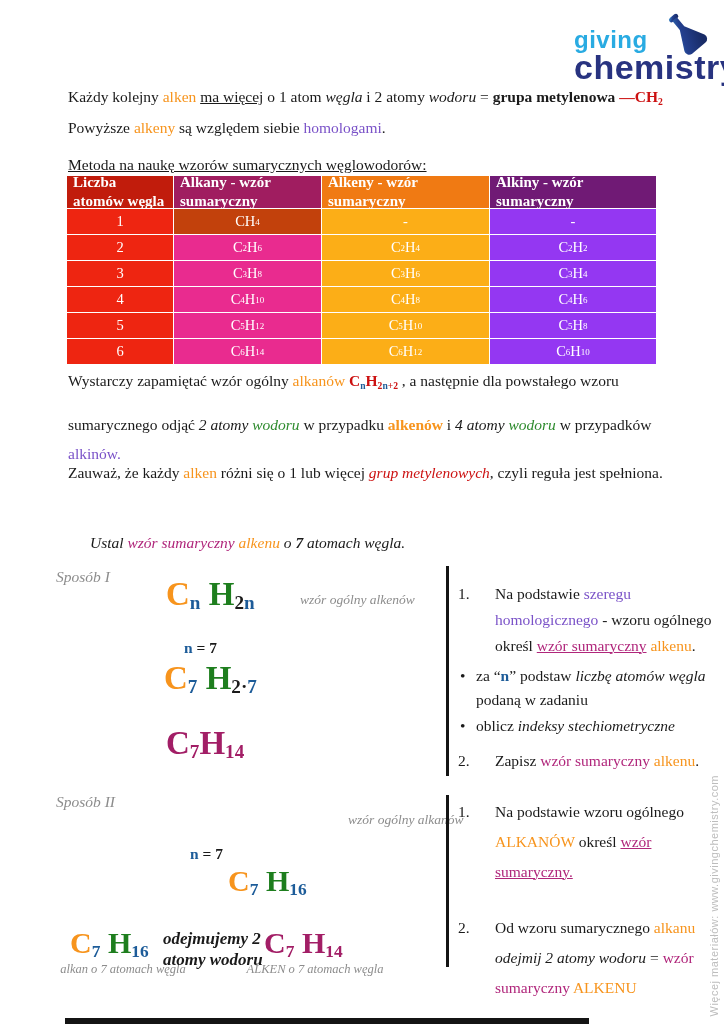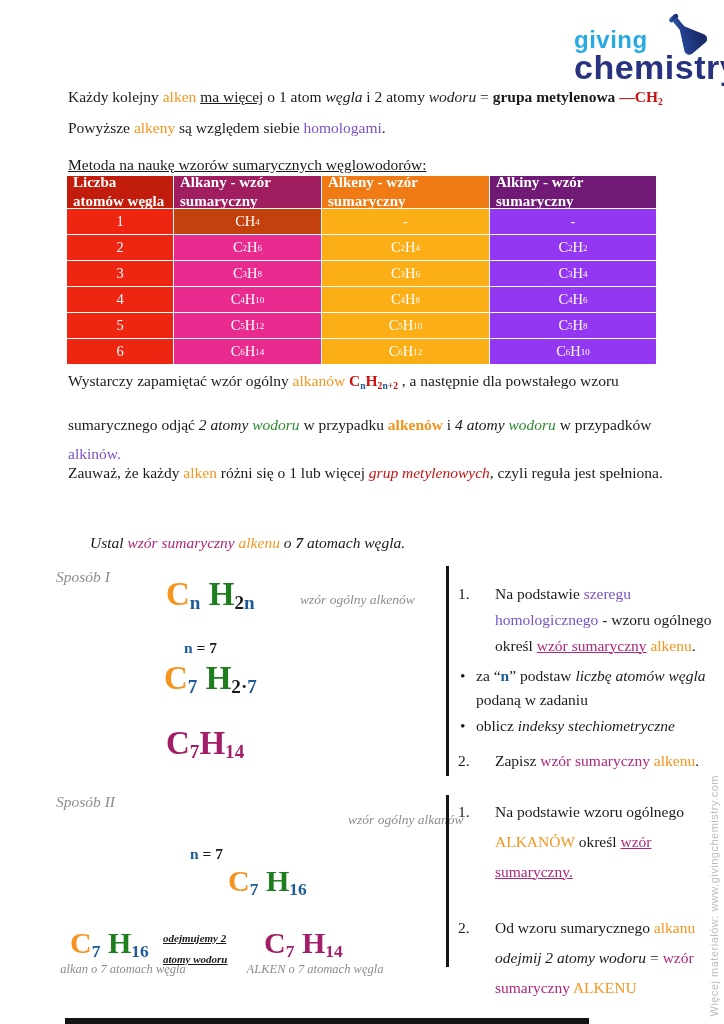--- a/index.html
+++ b/index.html
@@ -37,21 +37,21 @@
   .vdiv{position:absolute;width:3px;background:#141414;}
   
   .steps{position:absolute;width:262px;font-size:15.5px;}
   .step{display:flex;line-height:26px;}
   .steps2 .step{line-height:30px;}
   .num{width:37px;flex:none;}
   .bnum{width:16px;flex:none;margin-left:2px;}
   .stx{flex:1;}
   
   .cap{position:absolute;color:#8C8C8C;font-style:italic;font-size:12.5px;text-align:center;white-space:nowrap;}
-  .minus{position:absolute;font-size:11px;font-weight:bold;font-style:italic;line-height:21px;white-space:nowrap;text-decoration:underline;}
+  .minus{position:absolute;font-size:17px;font-weight:bold;font-style:italic;line-height:21px;white-space:nowrap;}
   .watermark{position:absolute;right:4px;bottom:8px;writing-mode:vertical-rl;transform:rotate(180deg);
              color:#BDBDBD;font-family:"Liberation Sans",sans-serif;font-size:11px;letter-spacing:.5px;}
   .botbar{position:absolute;left:65px;top:1018px;width:524px;height:6px;background:#141414;}
 </style>
 </head>
 <body>
 
 <div id="page">
 
   <header class="logo">

